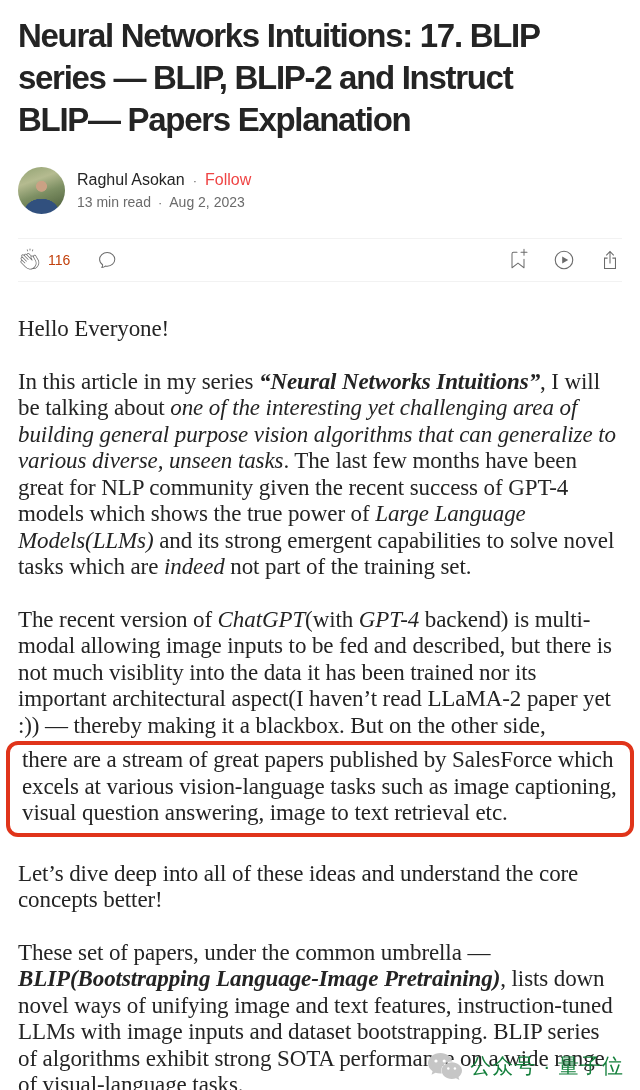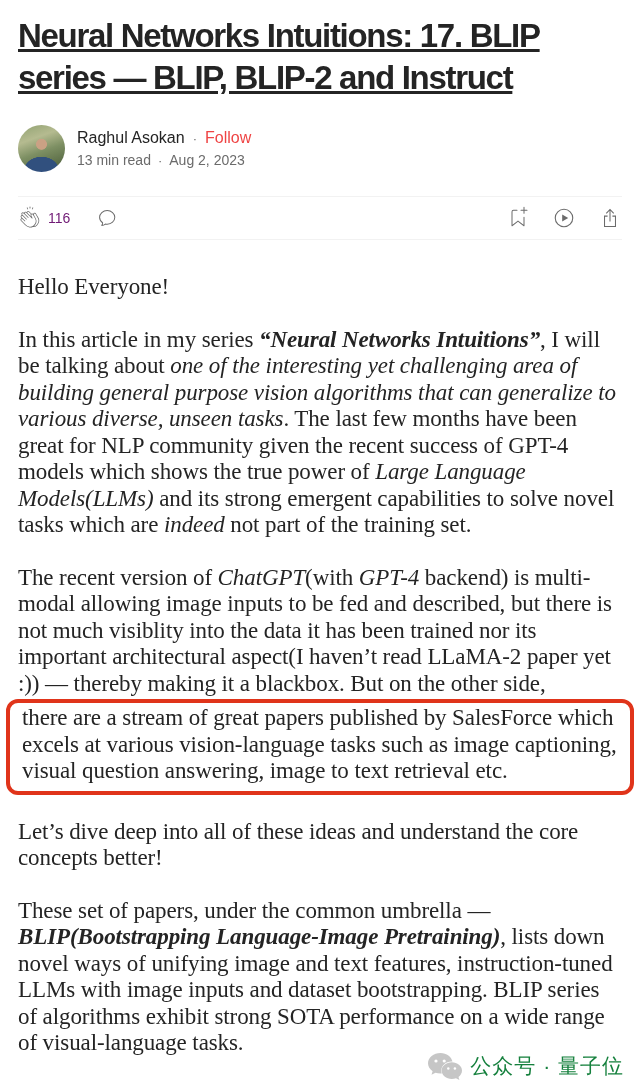--- a/index.html
+++ b/index.html
@@ -17,21 +17,21 @@
   
   .title {
     margin: 0; padding-top: 15px;
     font-family: "Liberation Sans", sans-serif;
     font-weight: 700;
     font-size: 33px;
     line-height: 42px;
     letter-spacing: -1.3px;
     color: #242424;
   }
-  .tline { display: block; white-space: nowrap; text-decoration: underline; }
+  .tline { display: block; white-space: nowrap; }
 
   
   .author-row { margin-top: 26px; display: flex; align-items: center; gap: 12px; }
   .avatar {
     width: 47px; height: 47px; border-radius: 50%;
     flex: 0 0 47px;
     background:
       radial-gradient(ellipse 62% 48% at 50% 96%, #31507e 0%, #31507e 58%, rgba(0,0,0,0) 60%),
       radial-gradient(circle at 50% 41%, #caa184 0%, #caa184 14%, rgba(0,0,0,0) 16%),
       linear-gradient(160deg, #90a171 0%, #b5bb90 30%, #7d8f63 55%, #5e7049 80%, #4c5c3c 100%);
@@ -54,21 +54,21 @@
     color: #6b6b6b;
   }
   .tb-left, .tb-right { display: flex; align-items: center; }
   .tb-btn {
     background: none; border: none; padding: 0; margin: 0;
     color: #6b6b6b; display: flex; align-items: center; cursor: pointer;
   }
   .tb-btn svg { display: block; }
   .clap-count {
     font-family: "Liberation Sans", sans-serif;
-    font-size: 14px; color: #701a75; margin-left: 6px;
+    font-size: 14px; color: #c2410c; margin-left: 6px;
   }
   .tb-comment { margin-left: 26px; }
   .tb-right .tb-btn { margin-left: 22px; }
 
   
   .body { margin-top: 34px; font-size: 23px; line-height: 26.5px; letter-spacing: -0.1px; }
   .body p { margin: 0 0 26px 0; }
   .body p.tight { margin-bottom: 0; }
   .i { font-style: italic; }
   .b { font-weight: 700; }
@@ -92,20 +92,21 @@
 </style>
 </head>
 <body>
 
 <div class="page">
   <div class="content">
 
     <h1 class="title">
       <span class="tline">Neural Networks Intuitions: 17. BLIP</span>
       <span class="tline">series — BLIP, BLIP-2 and Instruct</span>
+      <span class="tline">BLIP— Papers Explanation</span>
     </h1>
 
     <div class="author-row">
       <div class="avatar"></div>
       <div class="author-meta">
         <div class="author-line1">
           <span class="author-name">Raghul Asokan</span>
           <span class="dot">·</span>
           <a class="follow">Follow</a>
         </div>

